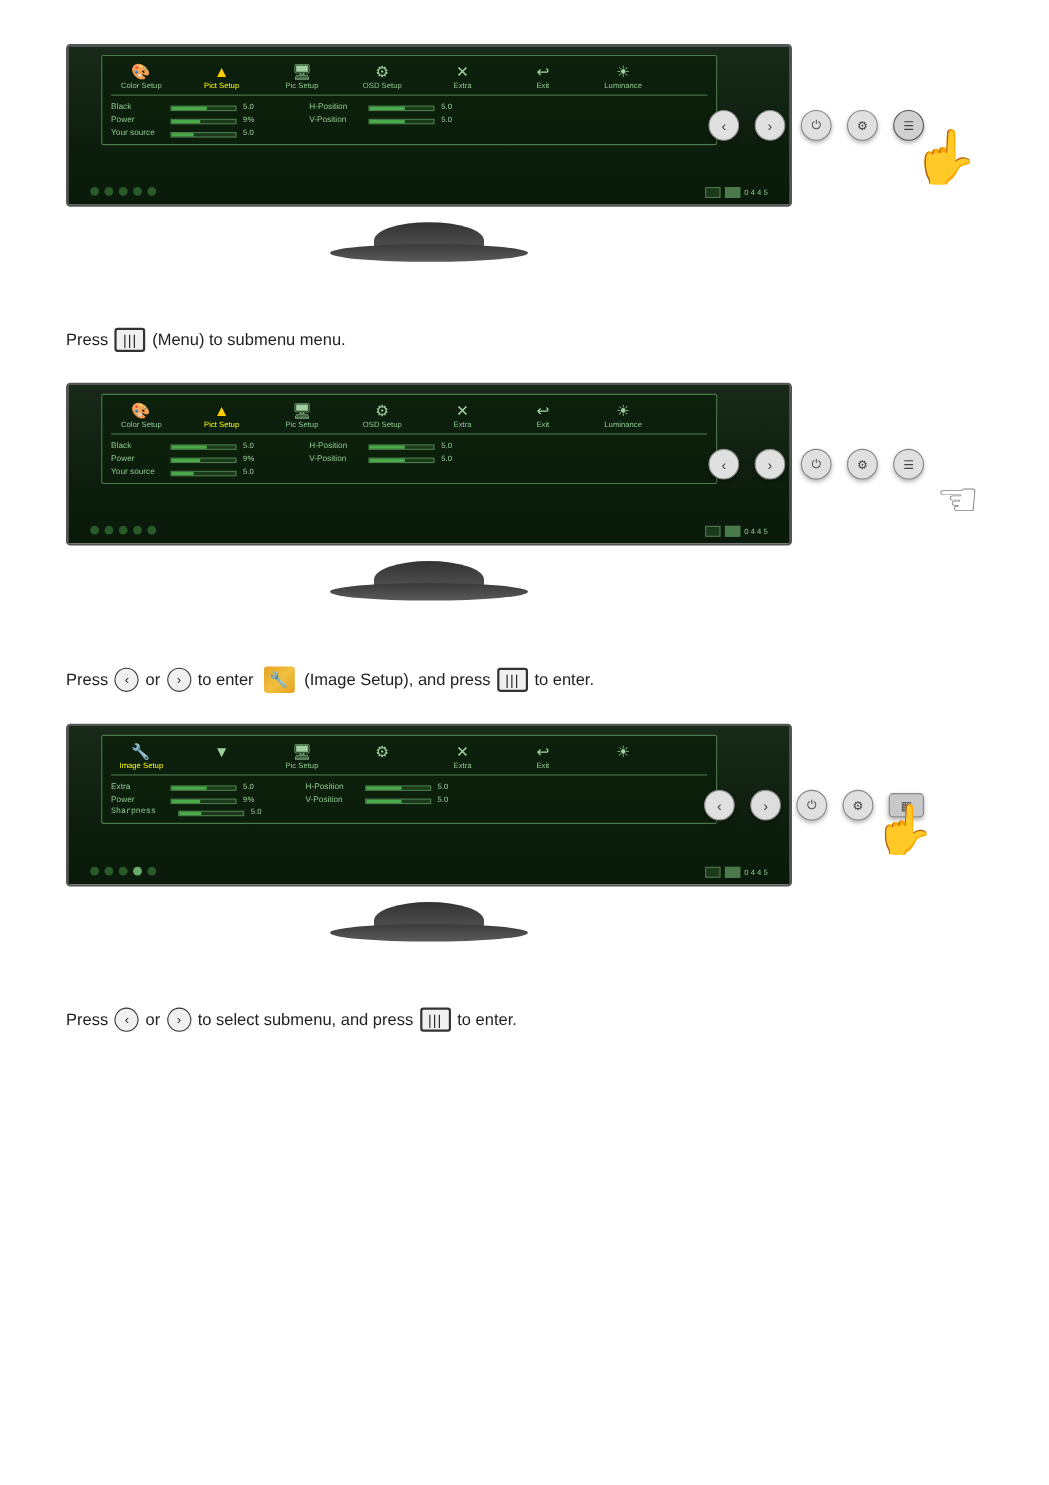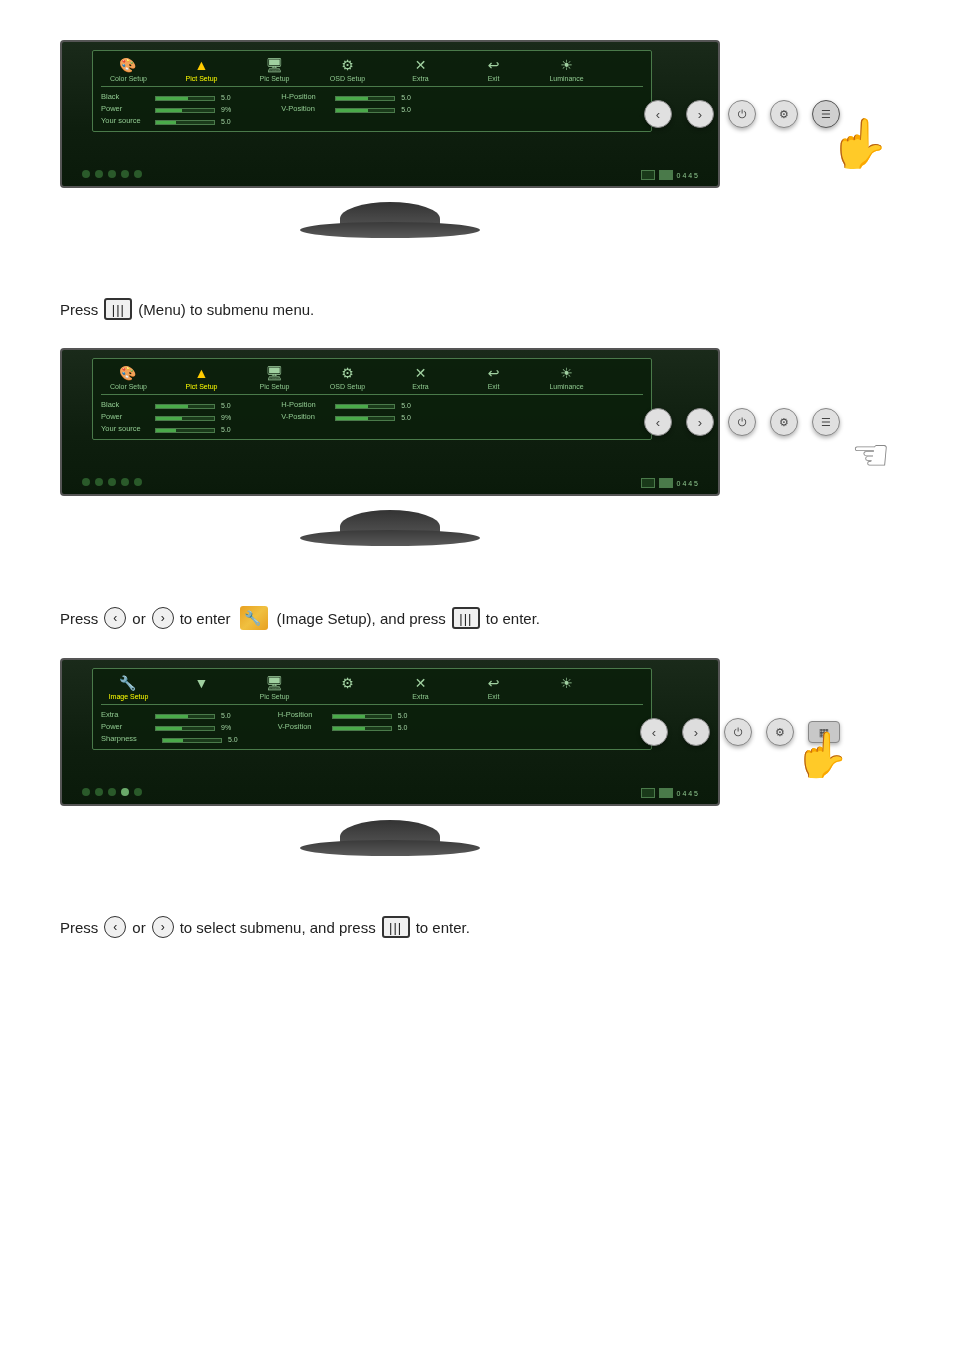--- a/index.html
+++ b/index.html
@@ -573,21 +573,21 @@
                   <span class="osd-val">5.0</span>
                 </div>
               <div class="osd-row">
                   <span class="label">Power</span>
                   <div class="osd-bar">
                     <div class="osd-bar-fill" style="width:45%"></div>
                   </div>
                   <span class="osd-val">9%</span>
                 </div>
               <div class="osd-row">
-                  <span class="label" style="width:55px;">Sharpness</span>
+                  <span class="label" style="width:55px;font-family:Liberation Mono, monospace;">Sharpness</span>
                   <div class="osd-bar">
                     <div class="osd-bar-fill" style="width:35%"></div>
                   </div>
                   <span class="osd-val">5.0</span>
                 </div>
             </div>
             <div class="osd-col" style="margin-left:20px;">
               <div class="osd-row">
                   <span class="label">H-Position</span>
                   <div class="osd-bar">

